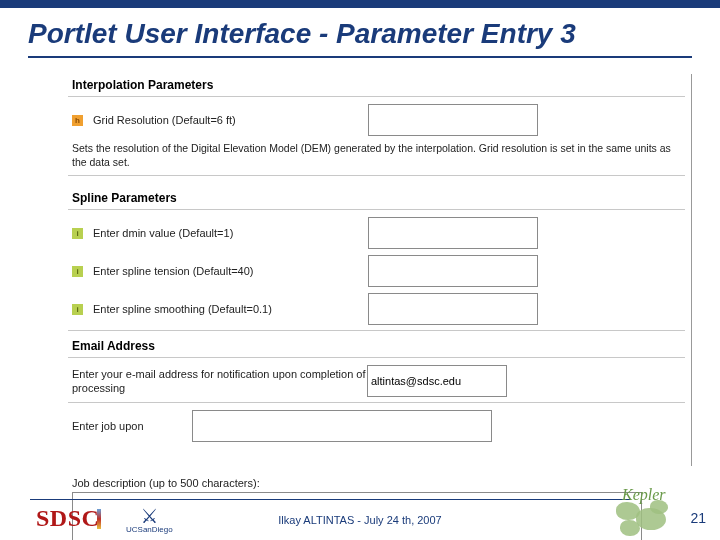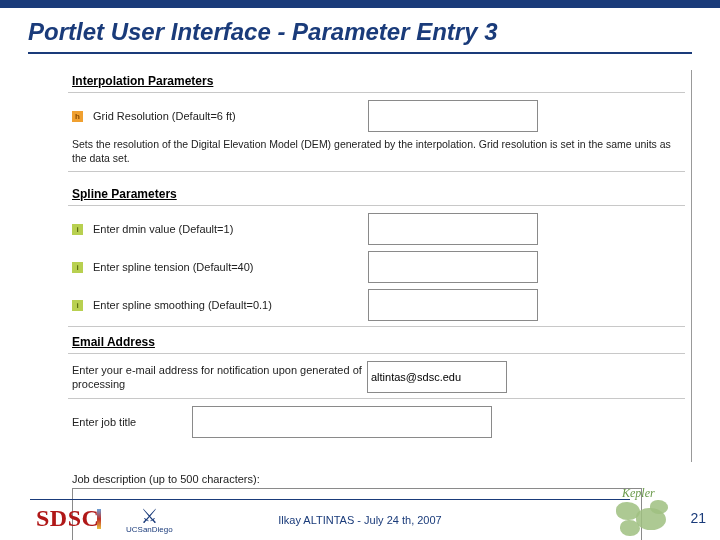--- a/index.html
+++ b/index.html
@@ -13,21 +13,21 @@
   }
   .topbar {
     height: 8px;
     background: #1a3b7a;
     width: 100%;
   }
   .title-wrap {
     padding: 10px 28px 4px 28px;
   }
   .title {
-    font-size: 24px;
+    font-size: 28px;
     font-weight: bold;
     font-style: italic;
     color: #1a3b7a;
     border-bottom: 2px solid #1a3b7a;
     padding-bottom: 6px;
   }
   .form-area {
     margin: 12px 28px 0 68px;
     border: 1px solid #999;
     border-top: none;
@@ -35,21 +35,20 @@
     border-bottom: none;
     padding: 0 6px 0 0;
     font-size: 11px;
     color: #333;
     height: 392px;
     position: relative;
   }
   .section-header {
     font-weight: bold;
     font-size: 12px;
-    text-decoration: underline;
     color: #000;
     padding: 4px 0 4px 4px;
     border-bottom: 1px solid #c8c8c8;
     margin-bottom: 4px;
   }
   .row {
     display: flex;
     align-items: center;
     padding: 3px 0 3px 4px;
     min-height: 22px;
@@ -172,21 +171,21 @@
     position: absolute;
     right: 44px; bottom: 2px;
     width: 64px; height: 52px;
   }
   .kepler-logo .name {
     position: absolute;
     top: 0; left: 10px;
     font-style: italic;
     font-family: Georgia, serif;
     color: #6a9a4a;
-    font-size: 12px;
+    font-size: 16px;
   }
   .kepler-logo .blob {
     position: absolute;
     background: #9fc080;
     border-radius: 45% 55% 50% 50%;
     opacity: 0.85;
   }
   .page-num {
     position: absolute;
     right: 14px; bottom: 14px;
@@ -233,28 +232,28 @@
     <div class="sq green">i</div>
     <div class="label">Enter spline smoothing (Default=0.1)</div>
     <div class="field"><input type="text" value="" style=""></div>
   </div>
 
   <div class="divider"></div>
 
   <div class="section-header">Email Address</div>
 
   <div class="row email-row">
-    <div class="label">Enter your e-mail address for notification upon generated of processing</div>
+    <div class="label">Enter your e-mail address for notification upon completion of processing</div>
     <div class="field"><input type="text" value="altintas@sdsc.edu" style=""></div>
   </div>
 
   <div class="divider"></div>
 
   <div class="row jobtitle-row">
-    <div class="label">Enter job title</div>
+    <div class="label">Enter job upon</div>
     <div class="field"><input type="text" value="" style=""></div>
   </div>
 
   <div class="desc-label">Job description (up to 500 characters):</div>
   <textarea class="jobdesc" style=""></textarea>
 
   <div class="submit-wrap">
     <button class="submit-btn">Submit</button>
   </div>
 

